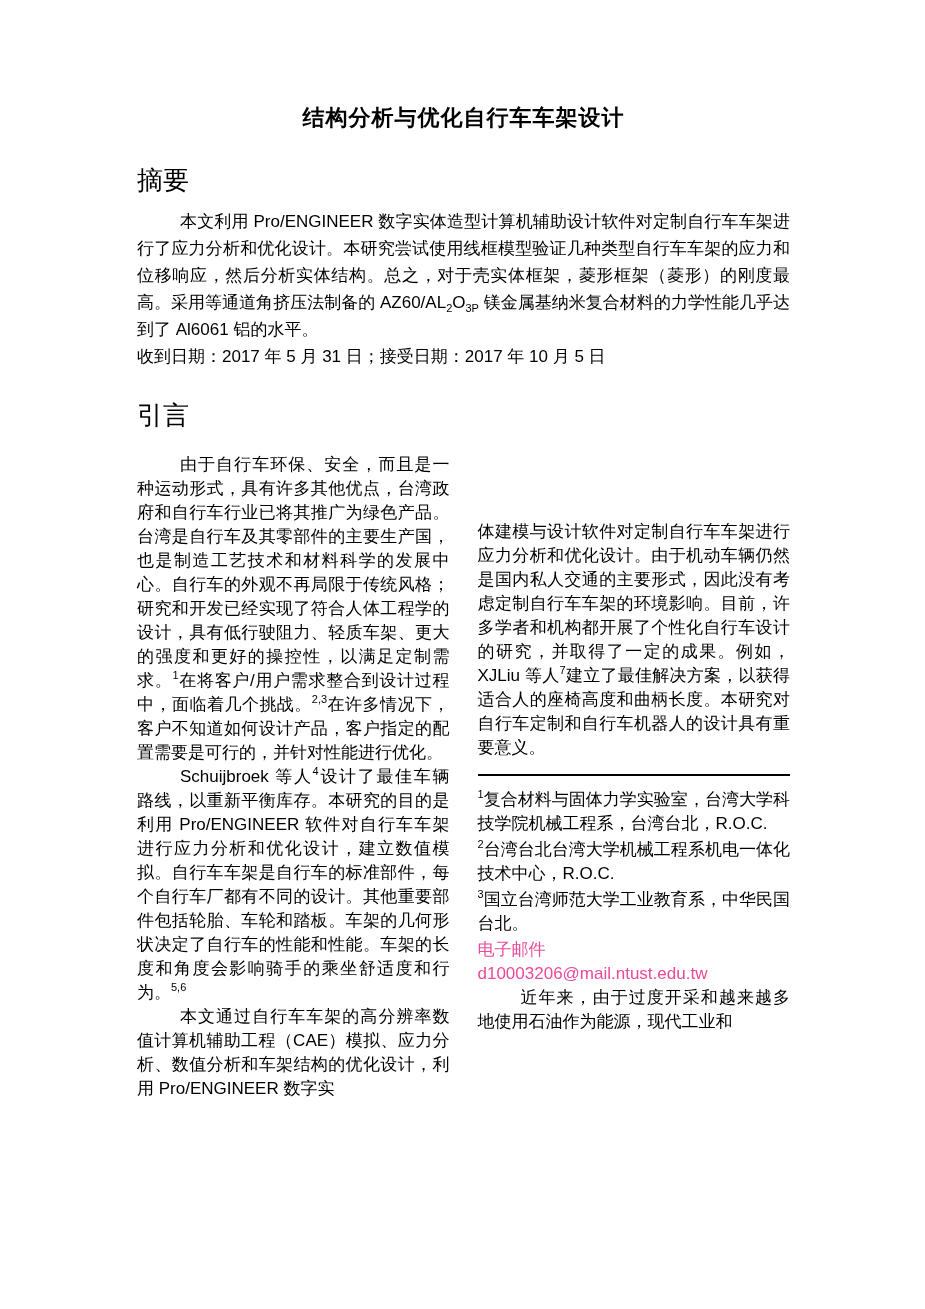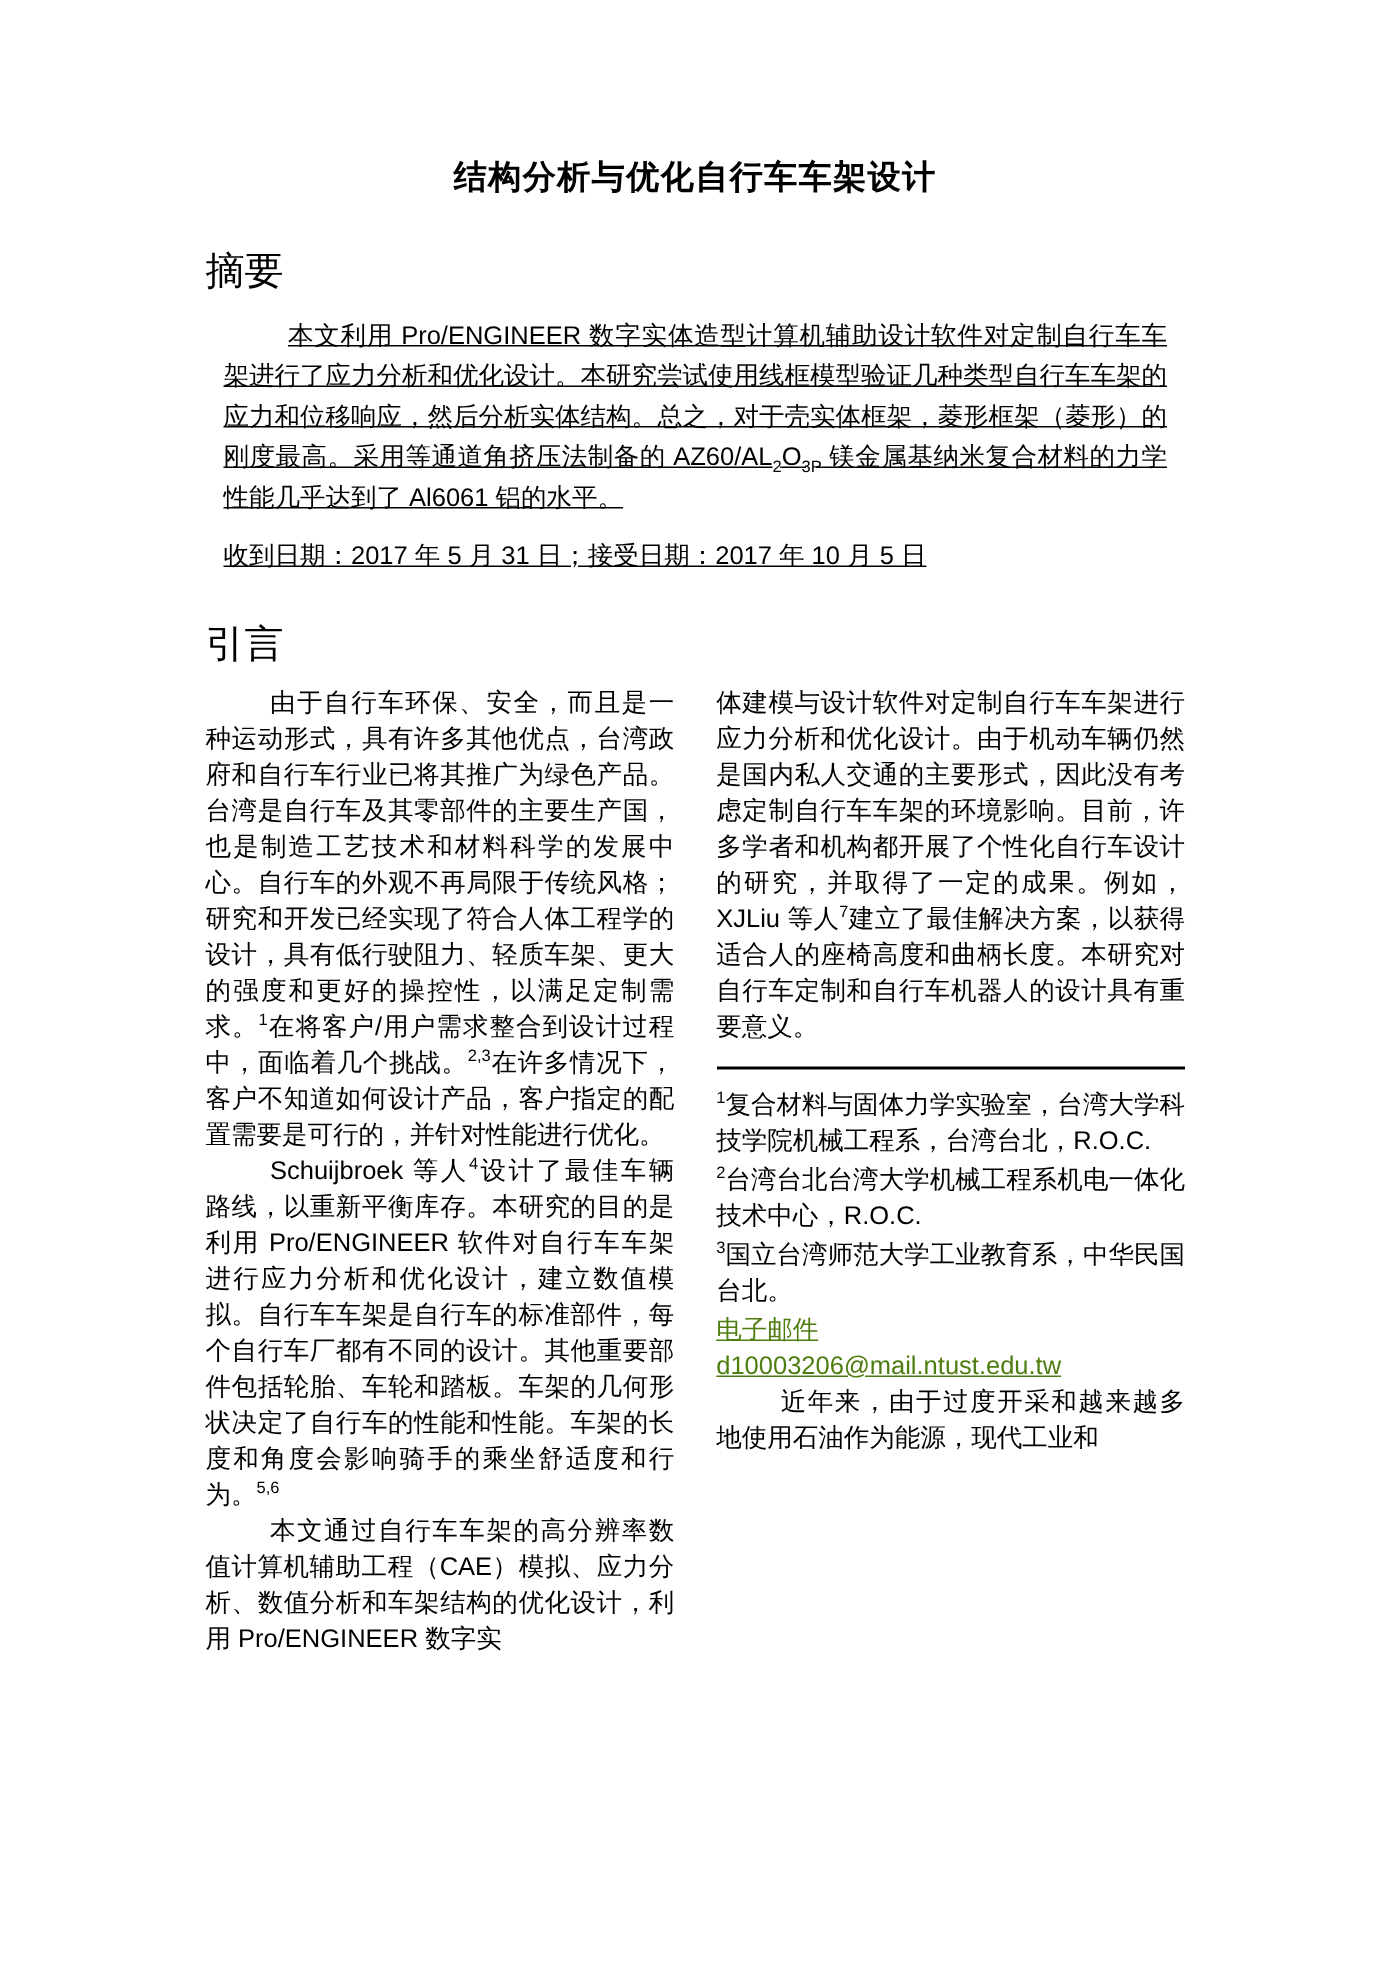--- a/index.html
+++ b/index.html
@@ -29,33 +29,33 @@
     margin: 0 0 10px 0;
     font-size: 26px;
     font-weight: 400;
   }
   .h-minor {
     margin: 24px 0 14px 0;
     font-size: 22px;
     font-weight: 400;
   }
   .para {
-    margin: 12px;
+    margin: 0;
     font-size: 17px;
     line-height: 27px;
     text-align: justify;
-    text-decoration: underline;
   }
   .indent { text-indent: 43px; }
   .dates { text-align: left; }
   .intro-gap { margin-top: 28px; }
   .columns {
     display: flex;
     gap: 28px;
-    margin-top: 10px;
+    margin-top: 20px;
+    align-items: center;
   }
   .col {
     flex: 1 1 0;
     min-width: 0;
   }
   .cpara {
     margin: 0;
     font-size: 17px;
     line-height: 24px;
     text-align: justify;
@@ -83,22 +83,21 @@
     font-size: 17px;
     line-height: 24px;
     text-align: justify;
   }
   .link-line {
     margin: 0;
     font-size: 17px;
     line-height: 24px;
   }
   a.doc-link {
-    color: #4d7c0f;
-    text-decoration: underline;
+    color: #ec4899;
     cursor: pointer;
   }
 </style>
 </head>
 <body>
 
 <div class="page">
 
   <h1 class="title">结构分析与优化自行车车架设计</h1>
 

